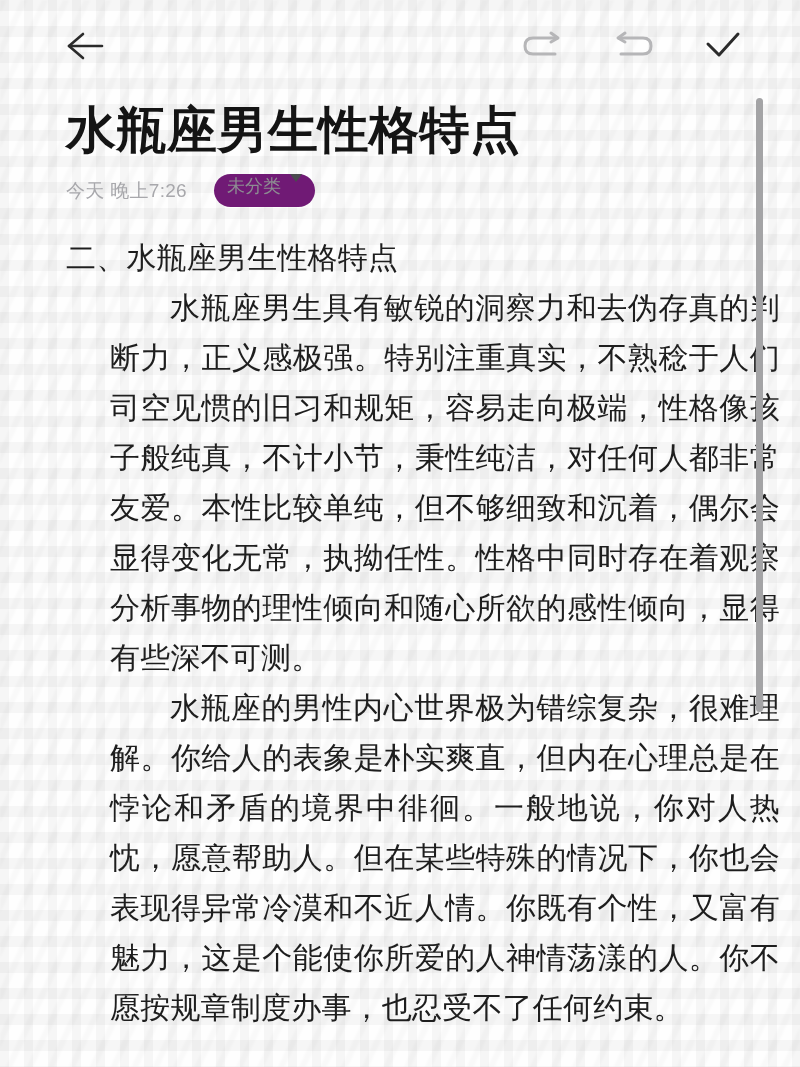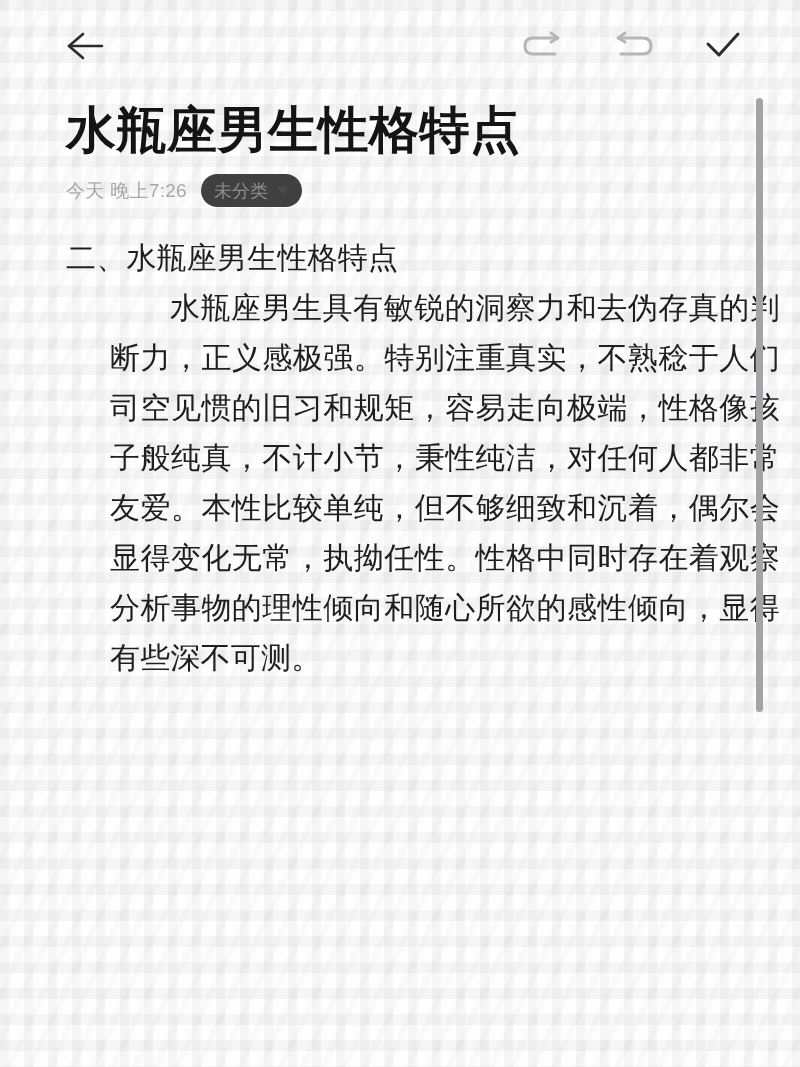--- a/index.html
+++ b/index.html
@@ -114,37 +114,37 @@
     line-height: 1.28;
     font-weight: 700;
     color: #141414;
     letter-spacing: 0.5px;
   }
 
   
   .meta-row {
     display: flex;
     align-items: center;
-    gap: 14px;
+    gap: 27px;
     padding: 12px 60px 0 66px;
   }
   .meta-date {
     font-size: 19px;
     color: #a8a8ac;
     letter-spacing: 0.3px;
     white-space: nowrap;
   }
   .chip {
     display: inline-flex;
-    align-items: center;
+    align-items: flex-start;
     gap: 9px;
     height: 33px;
     padding: 0 13px;
     border-radius: 17px;
-    background: #404040;
+    background: #701a75;
     border: 0;
     cursor: pointer;
     font-family: Liberation Mono, monospace;
   }
   .chip-label {
     font-size: 18px;
     color: #8d8d92;
     white-space: nowrap;
   }
   .caret {
@@ -250,20 +250,21 @@
       <span class="meta-date">今天 晚上7:26</span>
       <button class="chip">
         <span class="chip-label">未分类</span>
         <span class="caret"></span>
       </button>
     </div>
 
     <div class="body-text">
       <p class="para">二、水瓶座男生性格特点</p>
       <p class="para indent">水瓶座男生具有敏锐的洞察力和去伪存真的判断力，正义感极强。特别注重真实，不熟稔于人们司空见惯的旧习和规矩，容易走向极端，性格像孩子般纯真，不计小节，秉性纯洁，对任何人都非常友爱。本性比较单纯，但不够细致和沉着，偶尔会显得变化无常，执拗任性。性格中同时存在着观察分析事物的理性倾向和随心所欲的感性倾向，显得有些深不可测。</p>
+      <p class="para indent">水瓶座的男性内心世界极为错综复杂，很难理解。你给人的表象是朴实爽直，但内在心理总是在悖论和矛盾的境界中徘徊。一般地说，你对人热忱，愿意帮助人。但在某些特殊的情况下，你也会表现得异常冷漠和不近人情。你既有个性，又富有魅力，这是个能使你所爱的人神情荡漾的人。你不愿按规章制度办事，也忍受不了任何约束。</p>
     </div>
 
   </div>
 
   <div class="scrollbar-track">
     <div class="scrollbar-thumb"></div>
   </div>
 
 </div>
 

